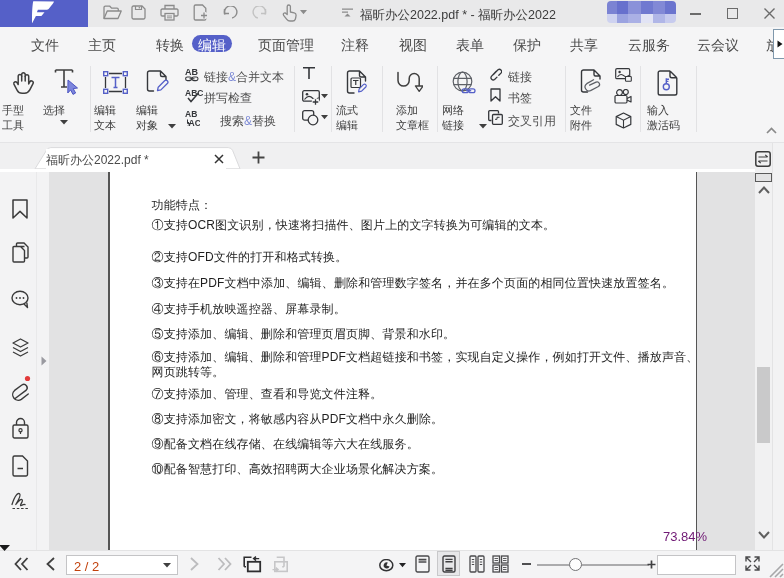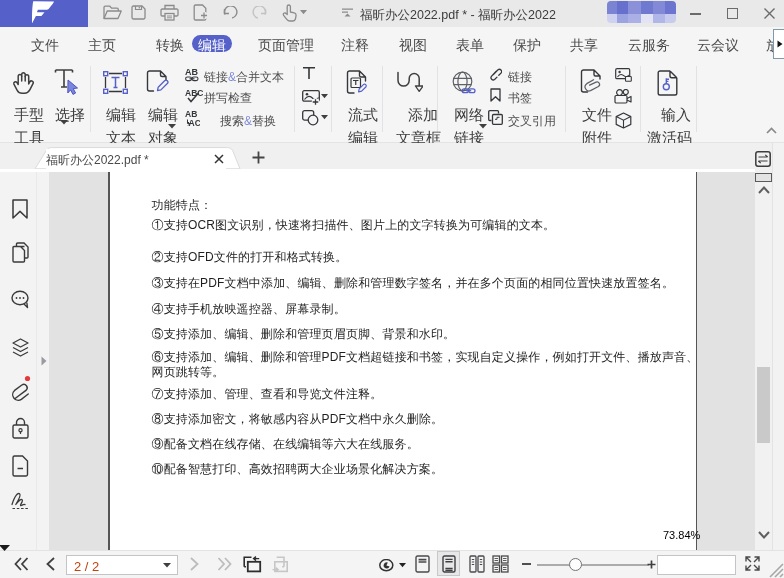--- a/index.html
+++ b/index.html
@@ -1,20 +1,20 @@
 <!DOCTYPE html>
 <html><head>
 <meta charset="utf-8">
 <style>
 *{margin:0;padding:0;box-sizing:border-box}
 html,body{width:784px;height:578px;overflow:hidden}
 body{font-family:"Liberation Sans",sans-serif;position:relative;background:#f5f5f6;-webkit-font-smoothing:antialiased}
 .ab{position:absolute}
 .ic{position:absolute}
-.lbl{position:absolute;font-size:15px;color:#3d3d3d;text-align:right;line-height:23px;white-space:nowrap}
+.lbl{position:absolute;font-size:11px;color:#3d3d3d;text-align:left;line-height:15px;white-space:nowrap}
 .mi{position:absolute;font-size:14px;color:#4a4a4a;top:37px;white-space:nowrap;letter-spacing:0}
 .sep{position:absolute;width:1px;background:#e2e2e4;top:66px;height:66px}
 .rrow{position:absolute;font-size:12px;color:#4e4e4e;white-space:nowrap}
 .dline{position:absolute;left:151.5px;font-size:12px;color:#1f1f1f;white-space:nowrap;letter-spacing:0.15px}
 </style>
 </head>
 <body>
 
 <div class="ab" id="titlebar" style="left:0;top:0;width:784px;height:27px;background:#e9e9ea"></div>
 <div class="ab" id="logo" style="left:0;top:0;width:88px;height:27px;background:#5560c8"></div>
@@ -418,21 +418,21 @@
 <rect x="9.5" y="10" width="6.5" height="7" stroke="#4a4a4c" stroke-width="1.3" fill="none"></rect>
 <path d="M2.5 3.5 H6 M2.5 5.5 H6 M11 3.5 H14.5 M11 5.5 H14.5 M2.5 12.5 H6 M2.5 14.5 H6 M11 12.5 H14.5 M11 14.5 H14.5" stroke="#4a4a4c" stroke-width="0.9"></path>
 </svg>
 <div class="ab" style="left:522px;top:563px;width:9px;height:2.4px;background:#4f4f51"></div>
 <div class="ab" style="left:537px;top:564px;width:112px;height:1.6px;background:#ababad"></div>
 <div class="ab" style="left:569px;top:558px;width:13px;height:13px;background:#fdfdfd;border:1.5px solid #737375;border-radius:50%"></div>
 <svg class="ic" style="left:647;top:560" width="9" height="9" viewBox="0 0 9 9">
     <path d="M4.5 0.5 V8.5 M0.5 4.5 H8.5" stroke="#3f3f41" stroke-width="1.7"></path>
   </svg>
 <div class="ab" style="left:657px;top:555px;width:79px;height:20px;background:#ffffff;border:1px solid #c4c4c6"></div>
-<div class="ab" style="left:663px;top:529px;font-size:11px;color:#000000">73.84%</div>
+<div class="ab" style="left:663px;top:529px;font-size:13px;color:#701a75">73.84%</div>
 <svg class="ic" style="left:744;top:555" width="17" height="17" viewBox="0 0 17 17">
 <g stroke="#4a4a4c" stroke-width="1.4" fill="none">
 <path d="M10.5 2 H15 V6.5 M15 2 L10 7 M6.5 15 H2 V10.5 M2 15 L7 10 M2 6.5 V2 H6.5 M2 2 L7 7 M15 10.5 V15 H10.5 M15 15 L10 10"></path>
 </g>
 </svg>
 <svg class="ic" style="left:768;top:562" width="16" height="16" viewBox="0 0 16 16">
     <path d="M15 2 L2 15 M15 7 L7 15 M15 12 L12 15" stroke="#a8a8aa" stroke-width="1.6" fill="none"></path>
   </svg>
 
 </body></html>

